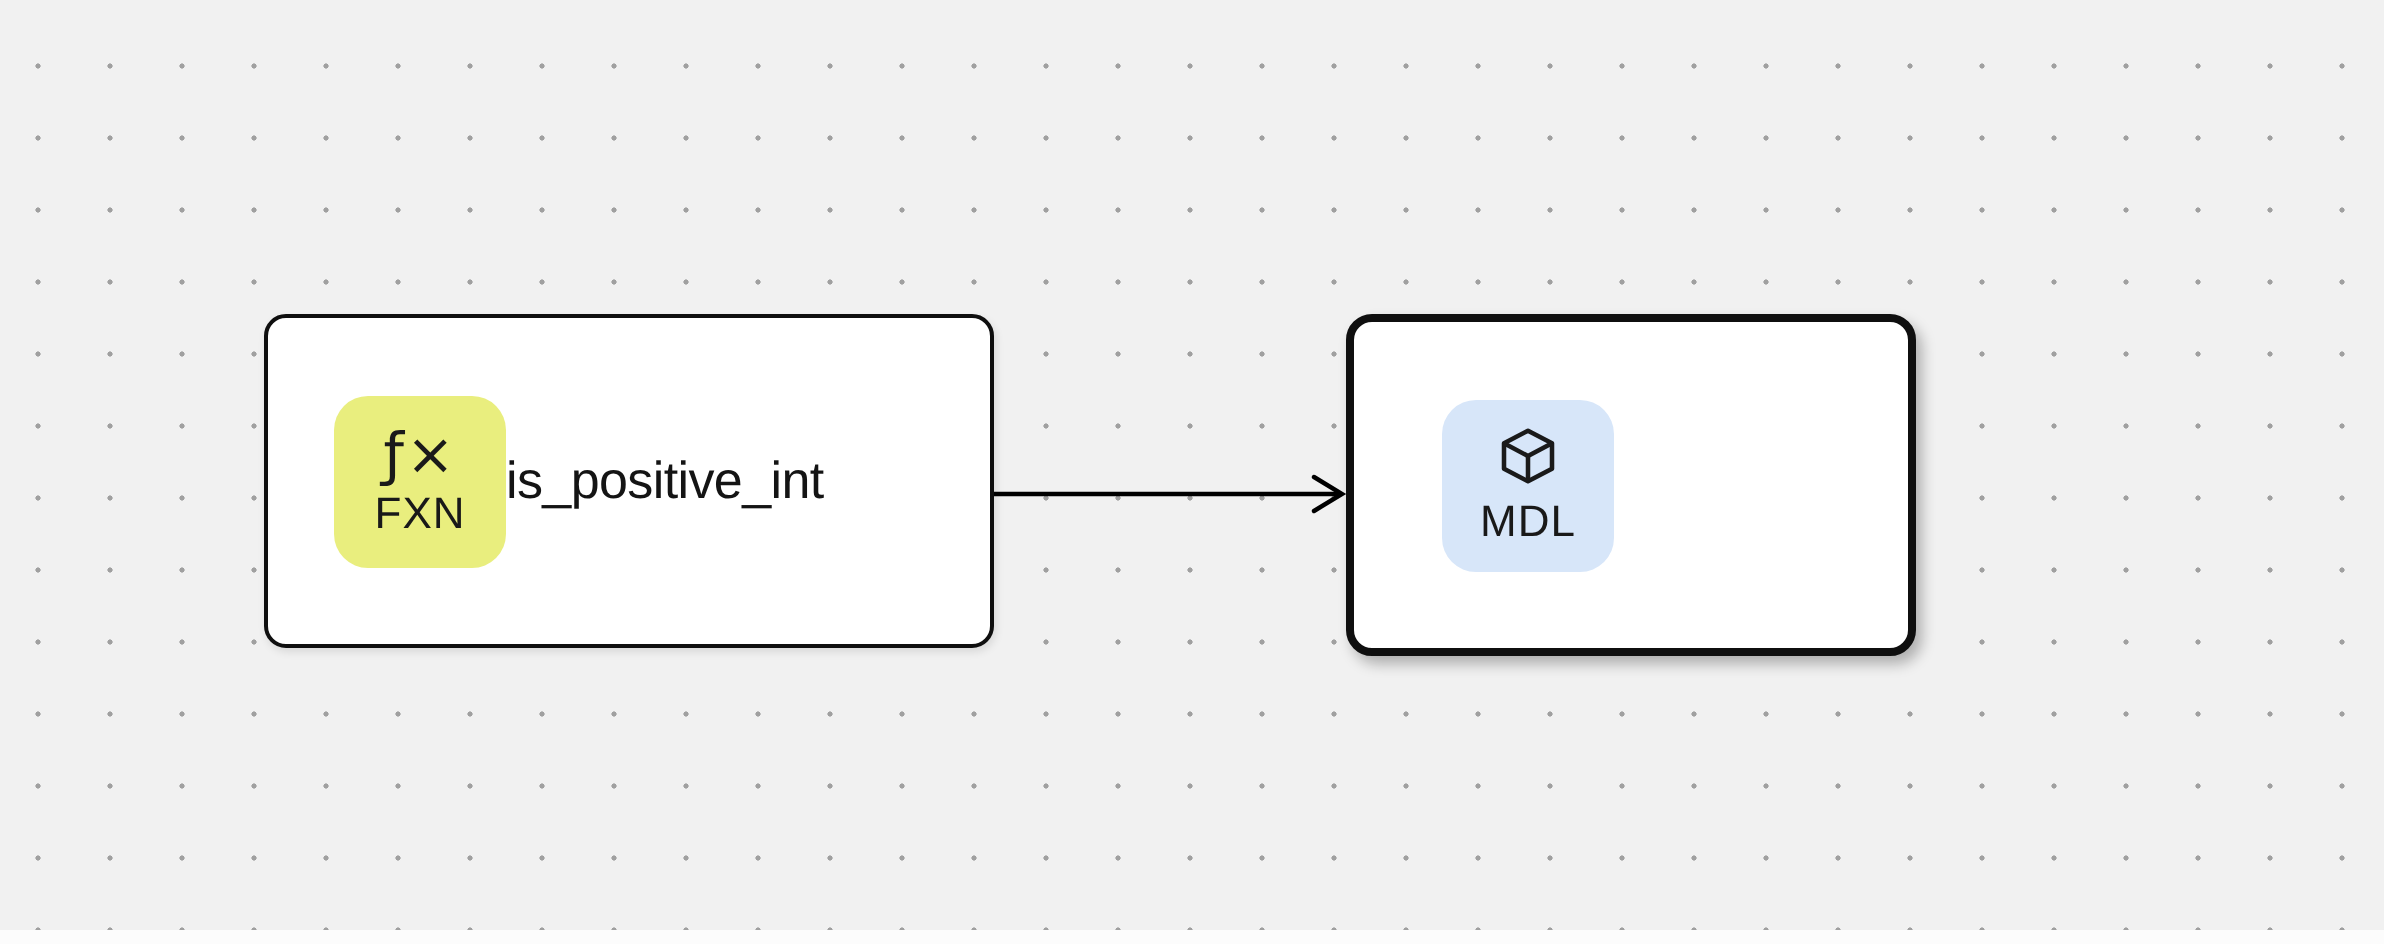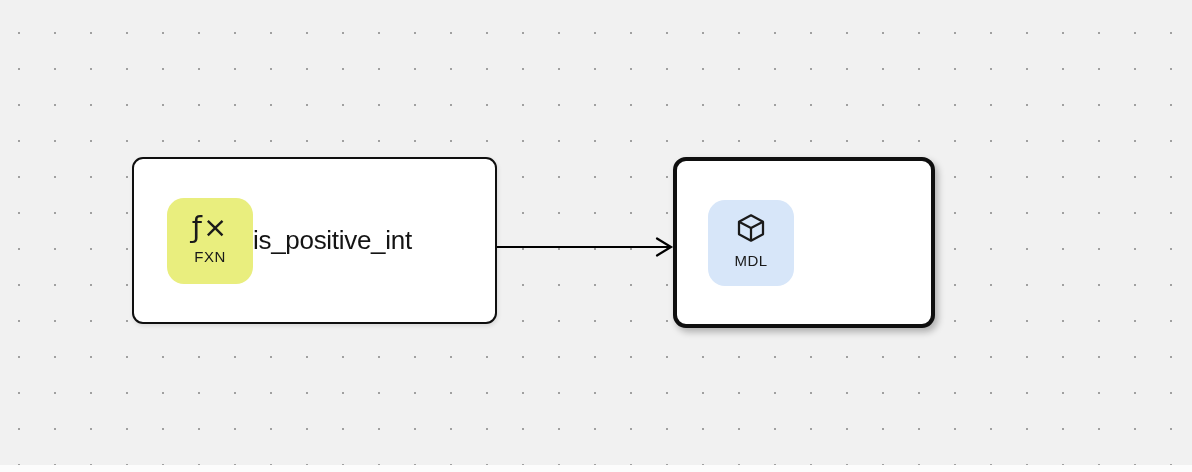--- a/index.html
+++ b/index.html
@@ -34,22 +34,22 @@
     cursor: pointer;
   }
   .node-fxn {
     left: 132px; top: 157px;
     width: 365px; height: 167px;
     padding-left: 33px;
     box-shadow: 1px 2px 4px rgba(0,0,0,0.10);
   }
   .node-mdl {
     left: 673px; top: 157px;
-    width: 262px; height: 171px;
-    padding-left: 31px;
+    width: 285px; height: 171px;
+    padding-left: 44px;
     border-width: 4px;
     border-radius: 13px;
     box-shadow: 3px 4px 7px rgba(0,0,0,0.28);
   }
   .badge {
     box-sizing: border-box;
     width: 86px; height: 86px;
     border-radius: 17px;
     display: flex;
     flex-direction: column;
@@ -65,21 +65,21 @@
     font-size: 29px;
     line-height: 32px;
     letter-spacing: 1px;
   }
   .cube-icon {
     display: block;
     margin-bottom: 3px;
   }
   .badge-text {
     font-family: "Liberation Sans", sans-serif;
-    font-size: 15px;
+    font-size: 22px;
     line-height: 27px;
     letter-spacing: 0.5px;
     color: #191919;
   }
   .node-label {
     font-size: 26px;
     font-weight: 500;
     letter-spacing: -0.3px;
     color: var(--label-color, #141414);
     white-space: nowrap;

